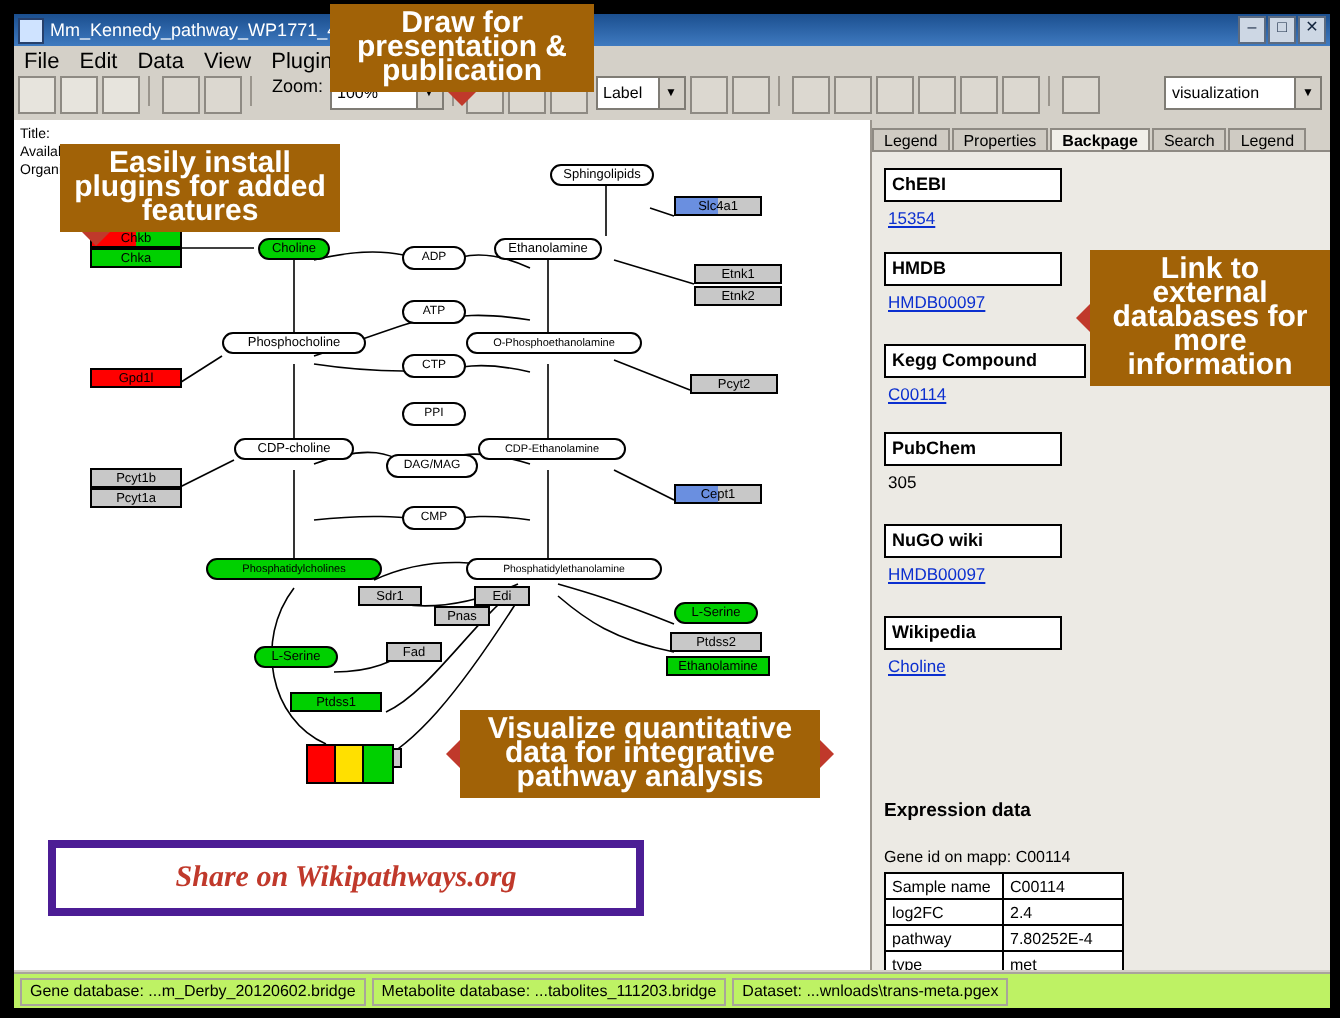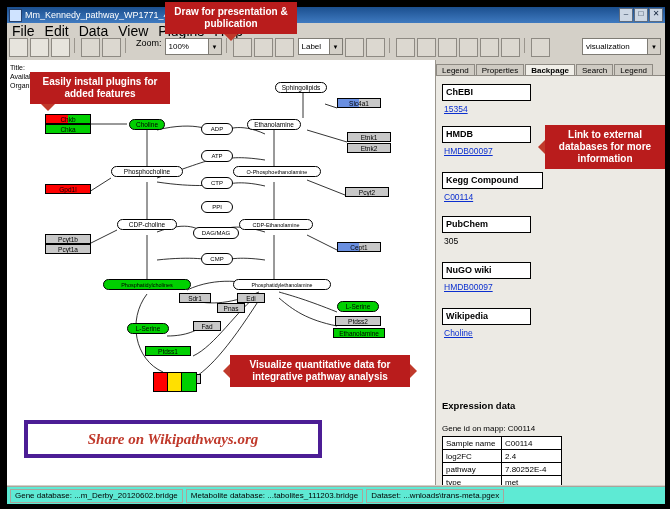--- a/index.html
+++ b/index.html
@@ -11,21 +11,21 @@
   .titlebar{position:absolute;left:0;top:0;width:100%;height:16px;
     background:linear-gradient(#1b4f8f,#3f7ac0);color:#fff;font-size:9px;display:flex;align-items:center;}
   .titlebar .tb-icon{width:11px;height:11px;margin:0 3px 0 2px;background:#cfe3ff;border:1px solid #27406b;}
   .titlebar .tb-title{flex:1;white-space:nowrap;overflow:hidden;text-overflow:clip;}
   .tb-btns{display:flex;gap:1px;margin-right:2px;}
   .tb-btn{width:12px;height:12px;background:#cdd7e4;border:1px solid #5c6b80;color:#12243d;
     font-size:8px;line-height:10px;text-align:center;}
 
   
   .menubar{position:absolute;left:0;top:16px;width:100%;height:15px;background:#d4d0c8;
-    display:flex;align-items:center;font-size:14px;border-bottom:1px solid #b9b4ab;}
+    display:flex;align-items:center;font-size:11px;border-bottom:1px solid #b9b4ab;}
   .menubar .mi{padding:1px 5px;color:#000;}
 
   
   .toolbar{position:absolute;left:0;top:31px;width:100%;height:22px;background:#d4d0c8;
     display:flex;align-items:flex-start;border-bottom:1px solid #a9a49b;}
   .tbtn{width:17px;height:17px;margin-left:2px;background:#dcd8d0;border:1px solid #8e8a83;position:relative;}
   .tbtn.i1{background:#e7e4dd;}
   .sep{width:1px;height:15px;background:#9a958d;margin:0 4px;}
   .zoomlabel{font-size:9px;margin:0 3px 0 6px;}
   .combo{height:15px;background:#fff;border:1px solid #7f7c75;font-size:8px;display:flex;align-items:center;
@@ -52,21 +52,21 @@
   .dblink{color:#0b2fcf;text-decoration:underline;font-size:8.5px;margin-top:3px;margin-left:2px;}
   .dbtext{font-size:8.5px;margin-top:3px;margin-left:2px;}
 
   .exprtitle{position:absolute;left:6px;top:324px;font-size:9.5px;font-weight:bold;}
   .geneid{position:absolute;left:6px;top:348px;font-size:8px;}
   .exprtable{position:absolute;left:6px;top:360px;width:120px;border-collapse:collapse;font-size:8px;background:#fff;}
   .exprtable td{border:1px solid #000;height:12px;padding:0 3px;}
   .exprtable td.k{width:52px;}
 
   
-  .statusbar{position:absolute;left:0;bottom:0;width:100%;height:17px;background:#5eead4;border-top:1px solid #a9a49b;
+  .statusbar{position:absolute;left:0;bottom:0;width:100%;height:17px;background:#bef264;border-top:1px solid #a9a49b;
     display:flex;align-items:center;font-size:8px;margin-top:19px;}
   .statusbar .cell{border:1px solid #a9a49b;height:12px;line-height:12px;padding:0 4px;margin-left:3px;white-space:nowrap;}
 
   
   .canvas-meta{position:absolute;left:3px;top:3px;font-size:7px;color:#000;line-height:9px;}
 
   
   .node{position:absolute;font-size:6.5px;text-align:center;color:#000;box-sizing:border-box;
     display:flex;align-items:center;justify-content:center;}
   .metab{border:1px solid #000;border-radius:9px;background:#fff;height:11px;}
@@ -74,22 +74,22 @@
   .gene{border:1px solid #000;background:#c8c8c8;height:10px;}
   .gene.red{background:#ff0000;}
   .gene.green{background:#00d000;}
   .gene.split{background:linear-gradient(90deg,#ff0000 50%,#00d000 50%);}
   .gene.splitbg{background:linear-gradient(90deg,#6a8fe0 50%,#c8c8c8 50%);}
   .rxn{position:absolute;border:1px solid #000;border-radius:8px;background:#fff;height:10px;font-size:6px;
     display:flex;align-items:center;justify-content:center;}
   svg.wires{position:absolute;left:0;top:0;width:428px;height:425px;}
 
   
-  .callout{position:absolute;background:#b91c1c;color:#fff;font-weight:bold;text-align:center;
-    font-size:10px;line-height:12px;padding:4px 6px;box-sizing:border-box;}
+  .callout{position:absolute;background:#a16207;color:#fff;font-weight:bold;text-align:center;
+    font-size:15px;line-height:12px;padding:4px 6px;box-sizing:border-box;}
   .callout .arrow-dn{position:absolute;left:50%;bottom:-7px;margin-left:-7px;width:0;height:0;
     border-left:7px solid transparent;border-right:7px solid transparent;border-top:7px solid #c0392b;}
   .callout .arrow-lf{position:absolute;left:-7px;top:50%;margin-top:-7px;width:0;height:0;
     border-top:7px solid transparent;border-bottom:7px solid transparent;border-right:7px solid #c0392b;}
   #callout-draw{left:165px;top:2px;width:132px;}
   #callout-plugins{left:30px;top:72px;width:140px;}
   #callout-link{left:545px;top:125px;width:120px;}
   #callout-quant{left:230px;top:355px;width:180px;}
   .callout .arrow-rt{position:absolute;right:-7px;top:50%;margin-top:-7px;width:0;height:0;
     border-top:7px solid transparent;border-bottom:7px solid transparent;border-left:7px solid #c0392b;}

